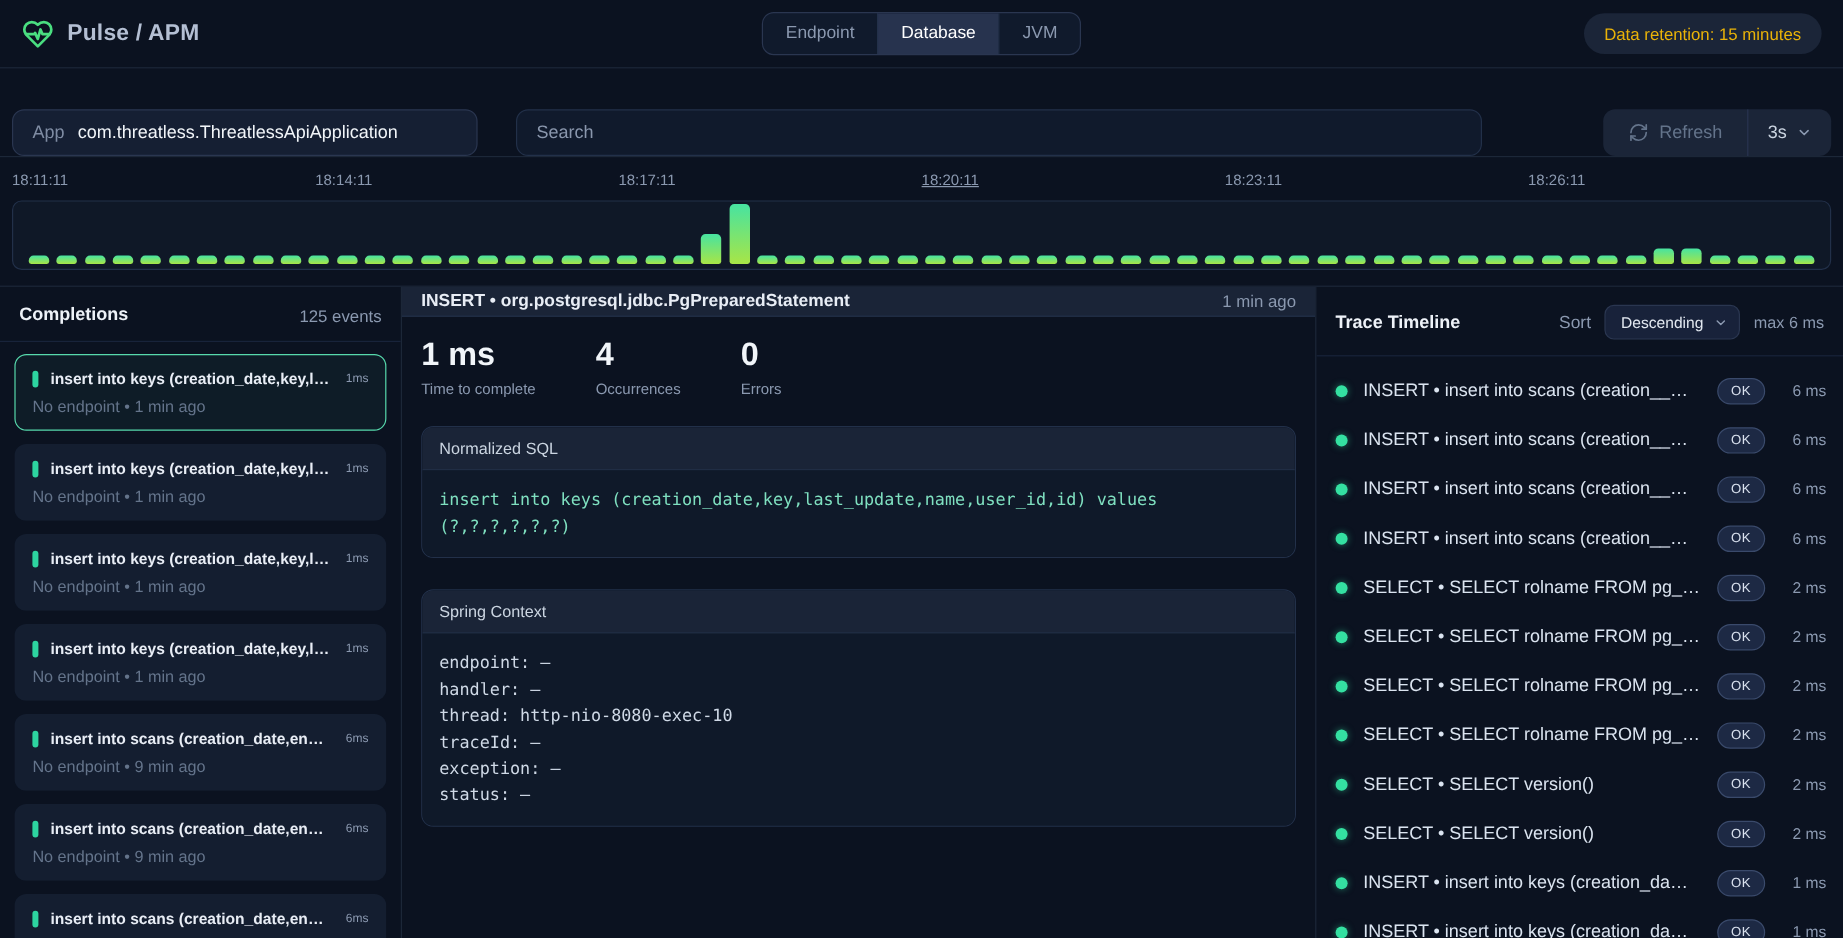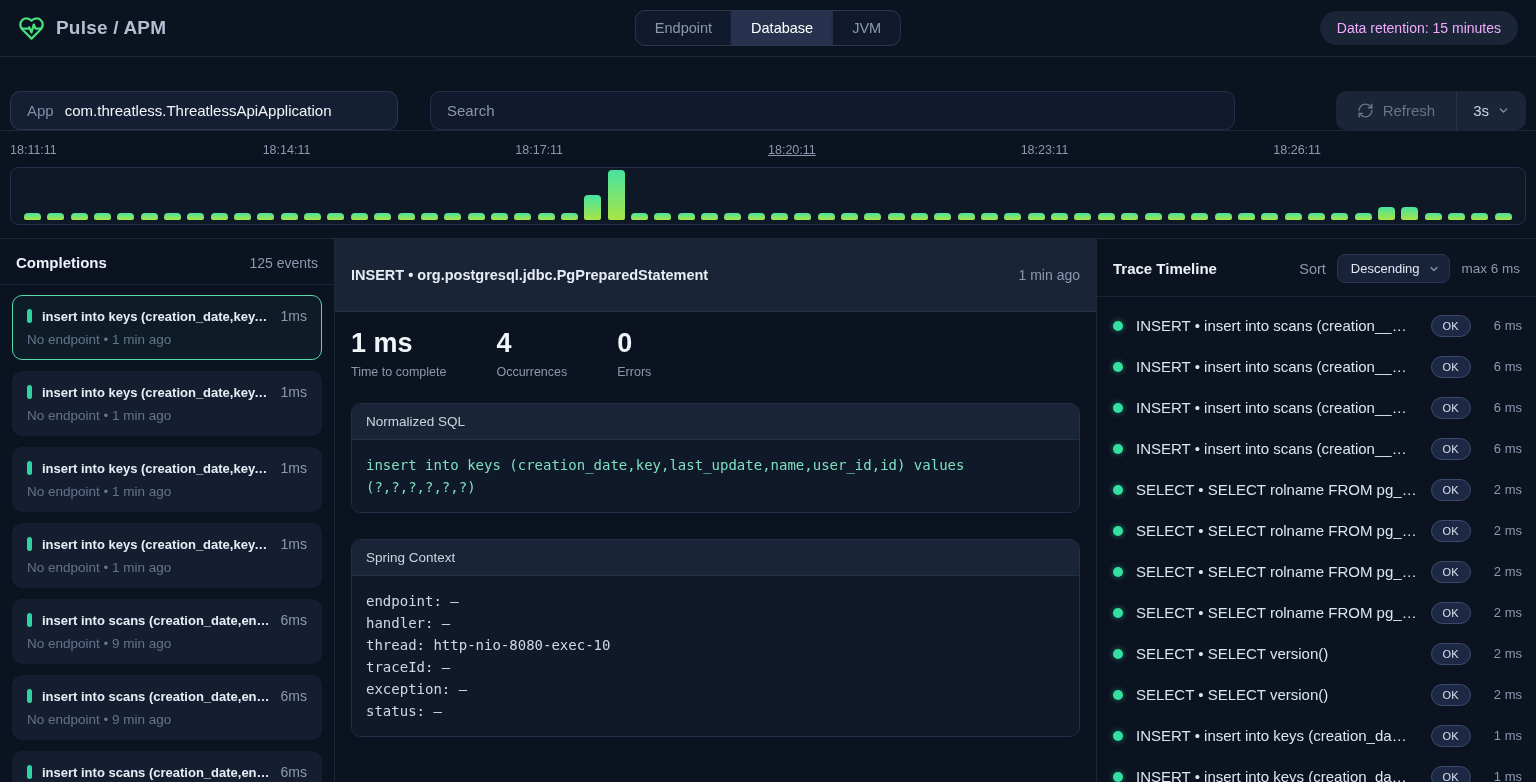--- a/index.html
+++ b/index.html
@@ -28,21 +28,21 @@
     background: #101a2c; overflow: hidden;
   }
   .tab {
     padding: 9px 19px; font-size: 14.5px; color: #8b99b0; cursor: pointer;
     white-space: nowrap;
   }
   .tab.active { background: #27334e; color: #ffffff; font-weight: 400; }
   .tab + .tab { border-left: 1px solid #223049; }
   .retention {
     margin-left: auto; background: #1b2538; border-radius: 999px;
-    padding: 9px 17px; font-size: 14px; color: #f0abfc; white-space: nowrap;
+    padding: 9px 17px; font-size: 14px; color: #eab308; white-space: nowrap;
   }
 
   
   .toolbar {
     height: 74px; display: flex; align-items: flex-end;
     padding: 0 10px; border-bottom: 1px solid #1c2738;
   }
   .app-select {
     width: 388px; display: flex; align-items: center; gap: 11px;
     background: #151f33; border: 1px solid #2a3650; border-radius: 10px;
@@ -112,27 +112,27 @@
     background: #141e30; border: 1.5px solid transparent; border-radius: 10px;
     padding: 12px 14px; cursor: pointer; flex: none;
   }
   .card.selected { border-color: #57d9ac; background: rgba(87,217,172,0.05); }
   .card-top { display: flex; align-items: center; gap: 10px; }
   .dot-pill { width: 5px; height: 14px; border-radius: 3px; background: #2dd4a0; flex: none; }
   .card-title {
     flex: 1; font-size: 13px; font-weight: 700; color: #e8edf5;
     white-space: nowrap; overflow: hidden; text-overflow: ellipsis;
   }
-  .card-duration { font-size: 14px; color: #8b99b0; flex: none; }
+  .card-duration { font-size: 10px; color: #8b99b0; flex: none; }
   .card-meta { margin-top: 8px; font-size: 13.5px; color: #64748b; }
 
   
   .detail-header {
     display: flex; align-items: center; justify-content: space-between;
-    background: #1a2437; border-bottom: 1px solid #223049; padding: 28px 16px;
+    background: #1a2437; border-bottom: 1px solid #223049; padding: 4px 16px;
   }
   .detail-title { font-size: 14.5px; font-weight: 700; color: #e8edf5; }
   .detail-time { font-size: 14px; color: #8b99b0; }
   .stats { display: flex; gap: 50px; padding: 16px 16px 18px; }
   .stat-value { font-size: 27px; font-weight: 700; color: #f1f5f9; }
   .stat-label { margin-top: 6px; font-size: 12.5px; color: #8b99b0; }
   .subcard {
     margin: 6px 16px 26px; border: 1px solid #223049; border-radius: 10px; overflow: hidden;
   }
   .subcard-header {

